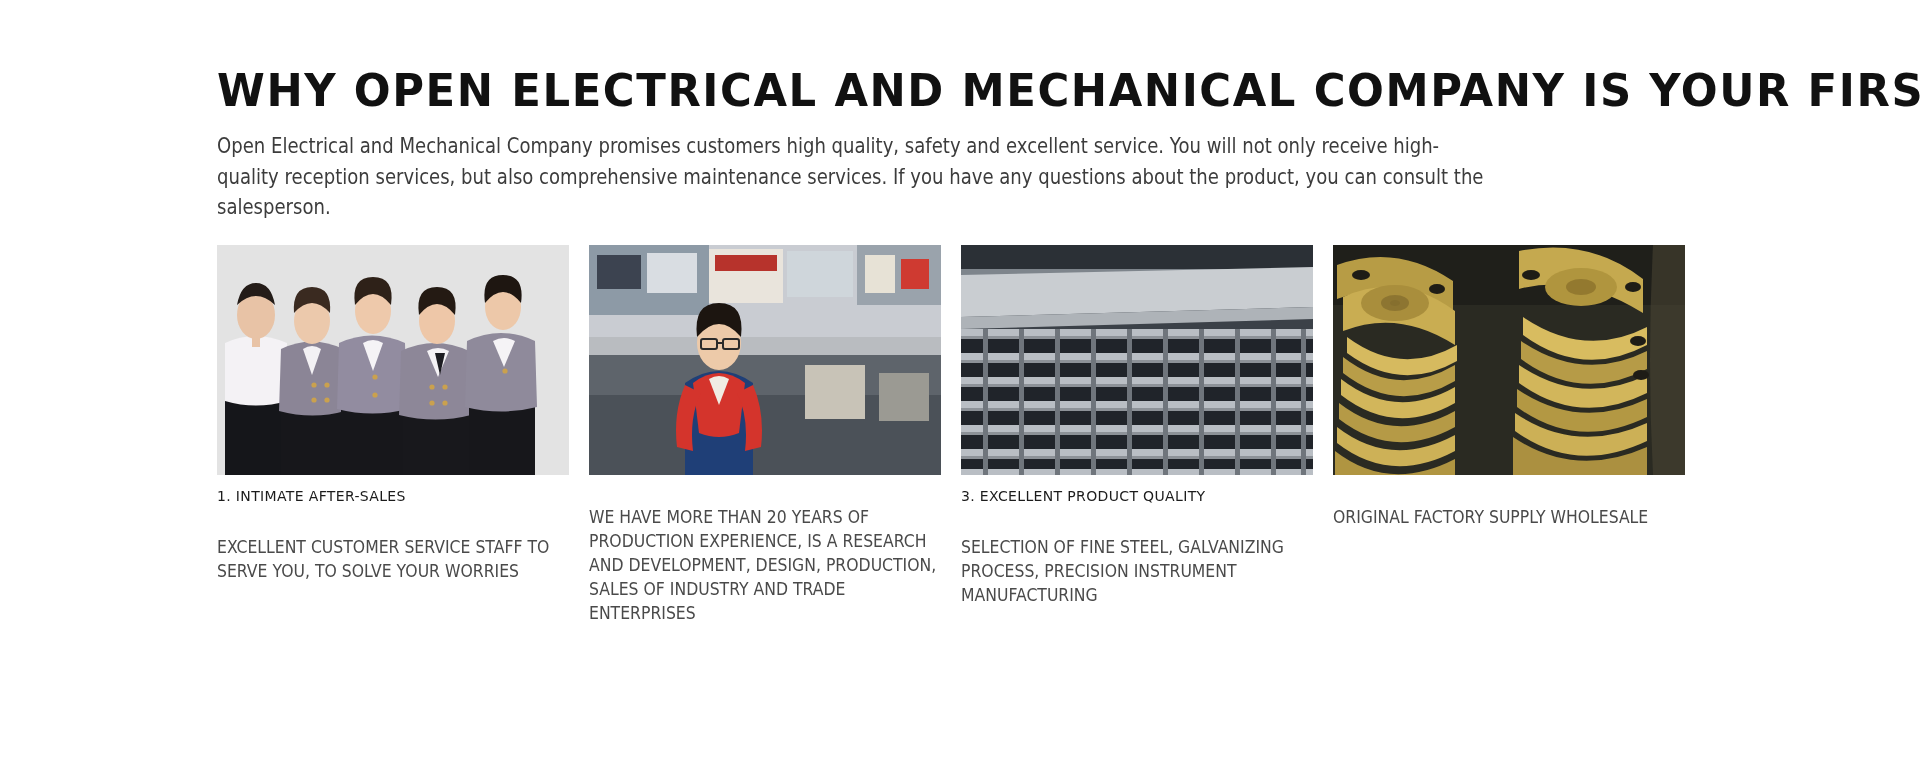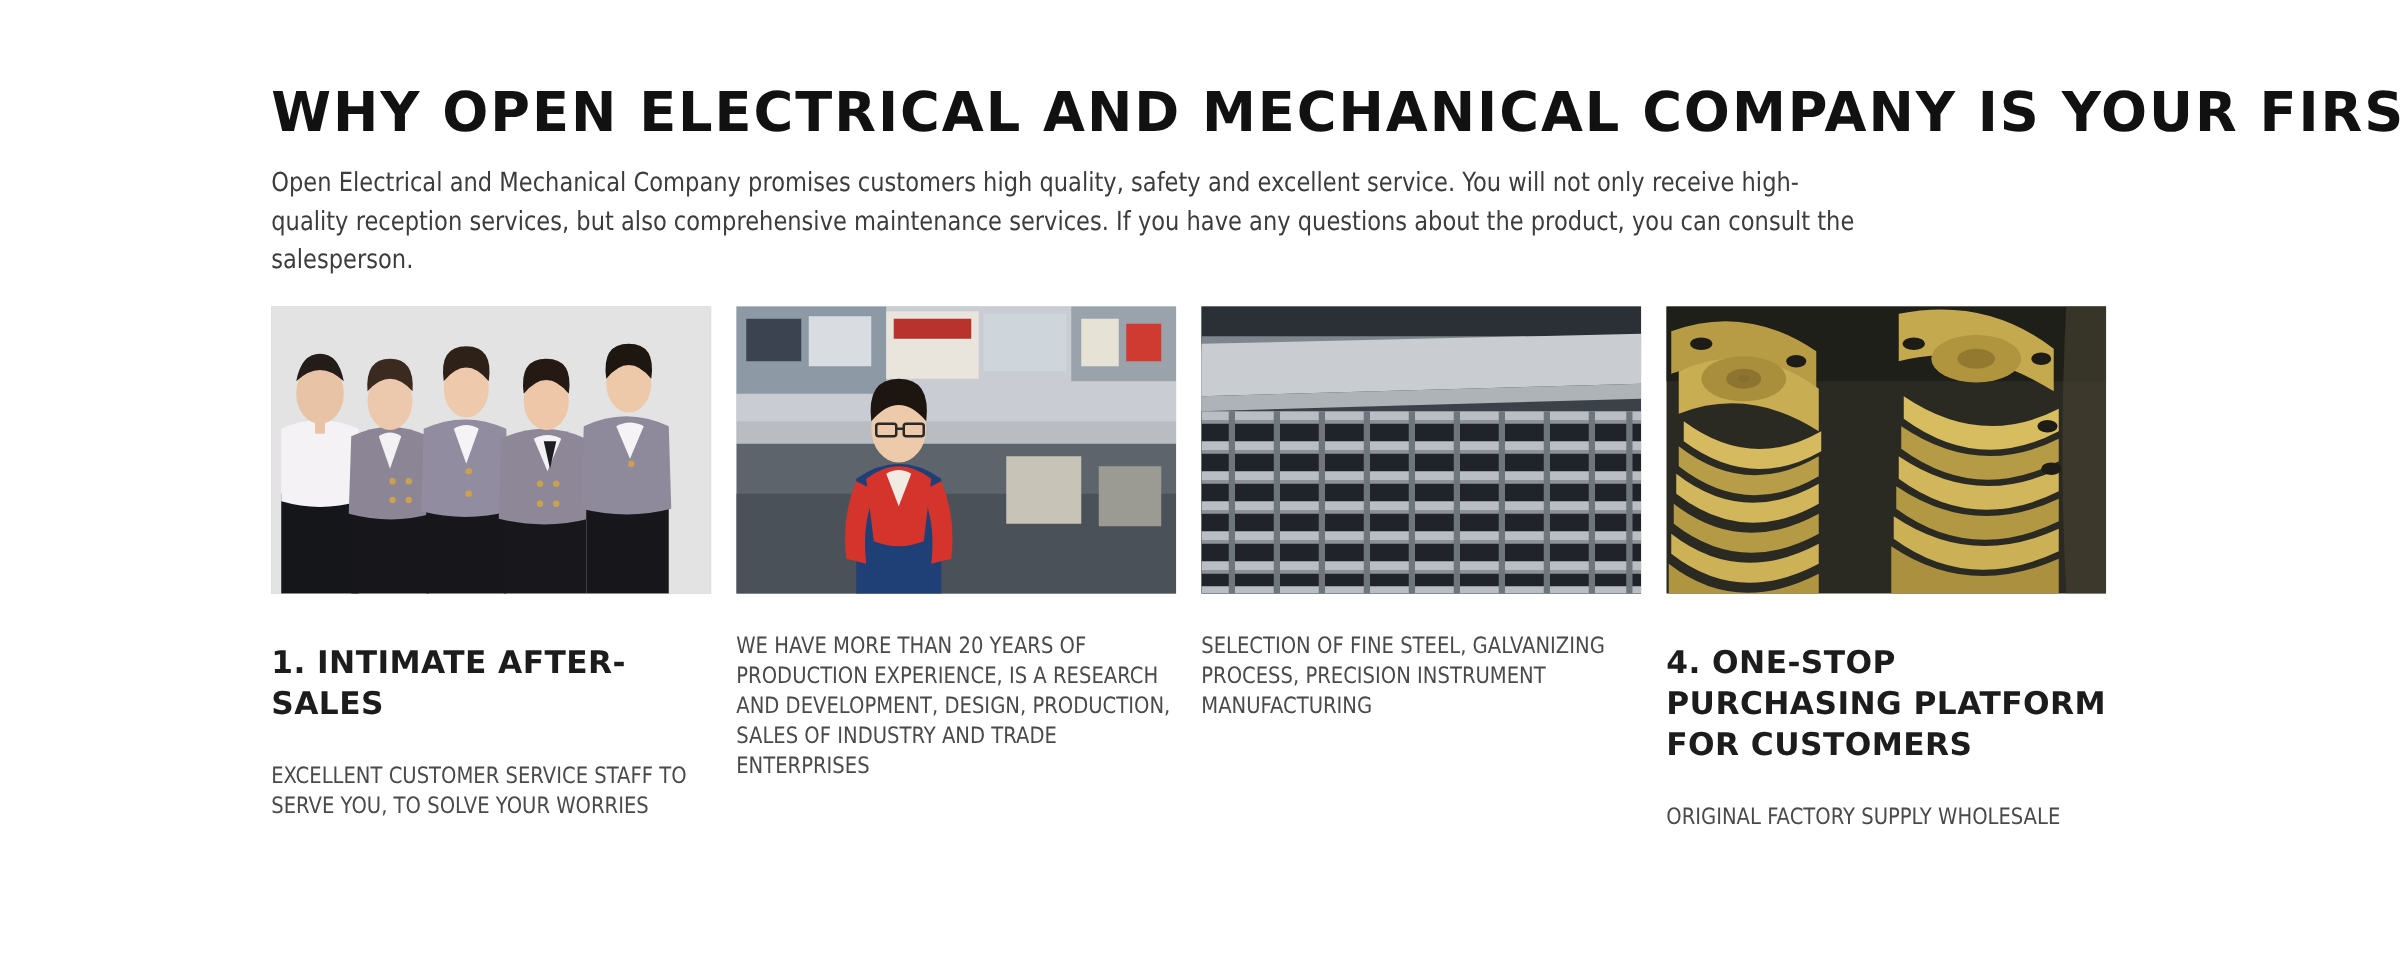--- a/index.html
+++ b/index.html
@@ -77,24 +77,24 @@
     width: 352px;
     height: 230px;
     overflow: hidden;
     position: relative;
     background: #d8d8d8;
   }
 
   .card-media svg { display: block; width: 100%; height: 100%; }
 
   .card-heading {
-    margin-top: 38px;
+    margin-top: 12px;
     font-family: "DejaVu Sans", sans-serif;
-    font-weight: 700;
-    font-size: 25px;
+    font-weight: 400;
+    font-size: 14px;
     line-height: 1.32;
     letter-spacing: 0.35px;
     color: #1c1c1c;
     text-transform: uppercase;
   }
 
   .card-body {
     margin-top: 30px;
     font-family: "DejaVu Sans", sans-serif;
     font-size: 18px;
@@ -263,20 +263,21 @@
               <rect x="166" y="84" width="5" height="146"></rect>
               <rect x="202" y="84" width="5" height="146"></rect>
               <rect x="238" y="84" width="5" height="146"></rect>
               <rect x="274" y="84" width="5" height="146"></rect>
               <rect x="310" y="84" width="5" height="146"></rect>
               <rect x="340" y="84" width="5" height="146"></rect>
             </g>
           </g>
         </svg>
       </div>
+      <div class="card-heading">3. EXCELLENT PRODUCT QUALITY</div>
       <div class="card-body">SELECTION OF FINE STEEL, GALVANIZING PROCESS, PRECISION INSTRUMENT MANUFACTURING</div>
     </div>
 
     <div class="card">
       <div class="card-media">
         <svg viewBox="0 0 352 230" preserveAspectRatio="xMidYMid slice">
           <rect x="0" y="0" width="352" height="230" fill="#2a2a22"></rect>
           <rect x="0" y="0" width="352" height="60" fill="#1f1f1a"></rect>
           <g>
 
@@ -308,18 +309,17 @@
             <ellipse cx="28" cy="30" rx="9" ry="5"></ellipse>
             <ellipse cx="104" cy="44" rx="8" ry="5"></ellipse>
             <ellipse cx="198" cy="30" rx="9" ry="5"></ellipse>
             <ellipse cx="300" cy="42" rx="8" ry="5"></ellipse>
             <ellipse cx="305" cy="96" rx="8" ry="5"></ellipse>
             <ellipse cx="308" cy="130" rx="8" ry="5"></ellipse>
           </g>
           <path d="M320 0 l32 0 l0 230 l-32 0 q-6 -114 0 -230z" fill="#4a4535" opacity="0.55"></path>
         </svg>
       </div>
-      <div class="card-heading two-line">4. ONE-STOP PURCHASING PLATFORM FOR CUSTOMERS</div>
       <div class="card-body">ORIGINAL FACTORY SUPPLY WHOLESALE</div>
     </div>
 
   </div>
 </div>
 
 </body></html>

